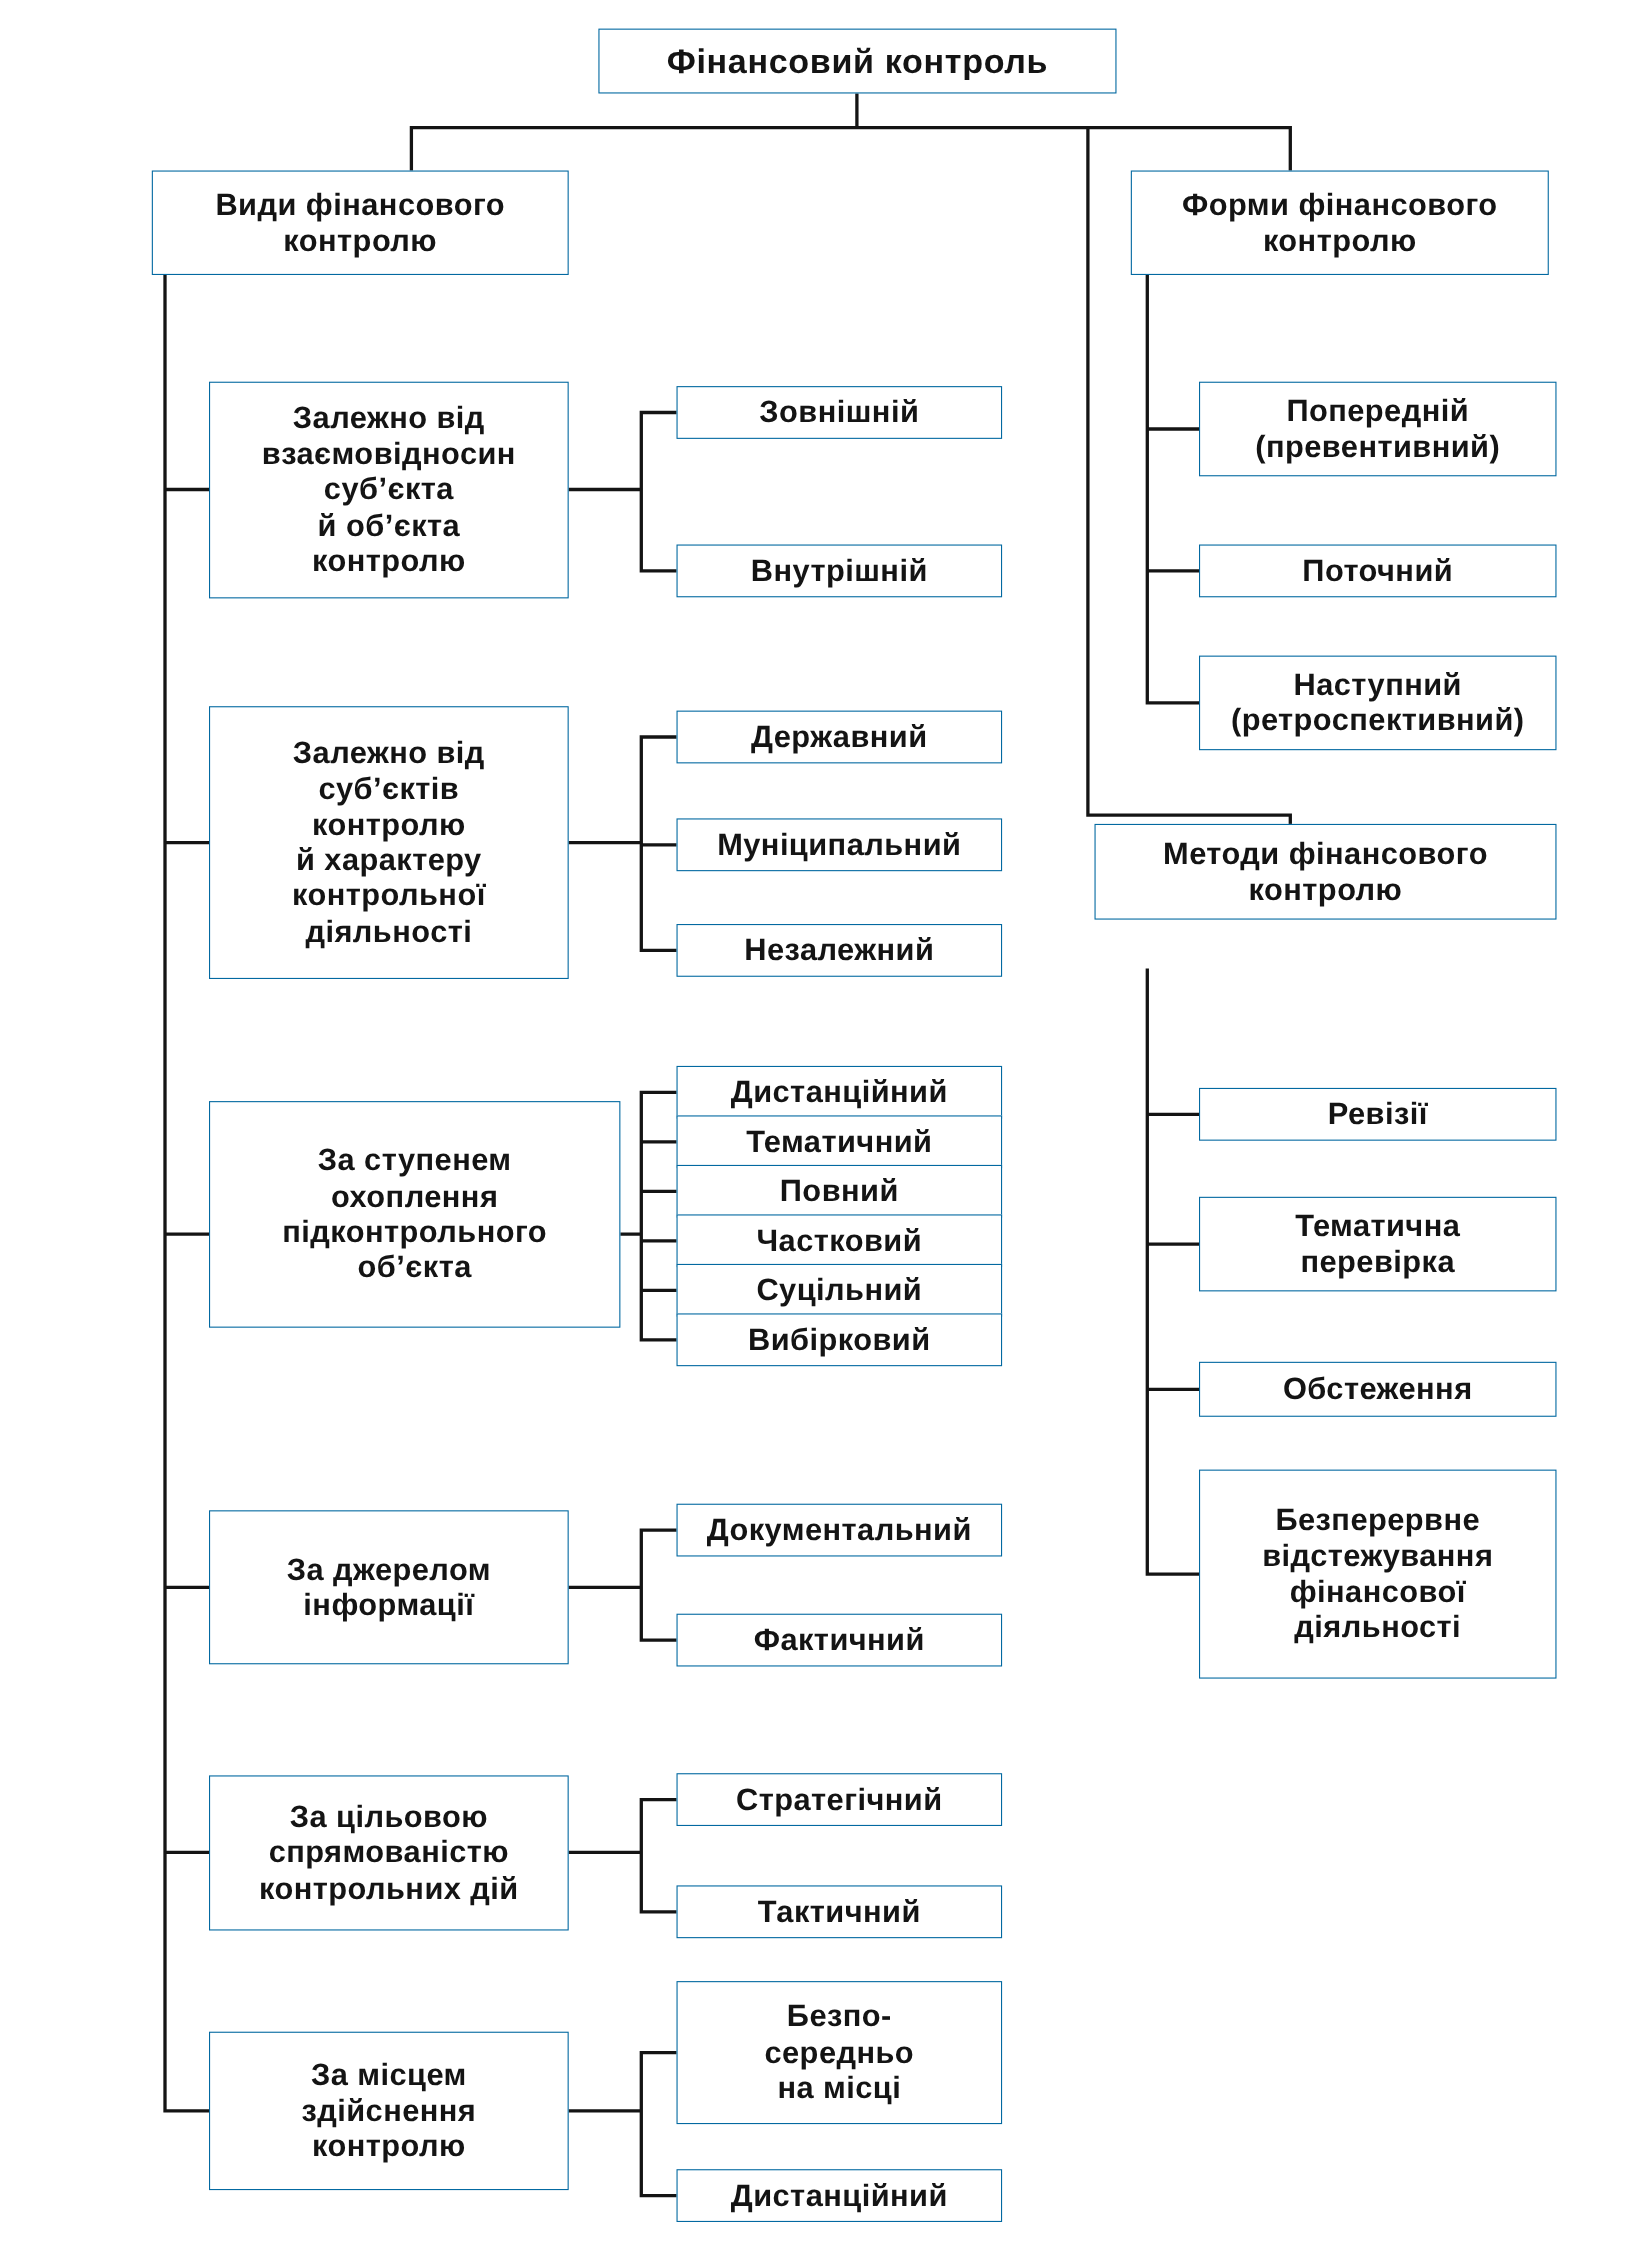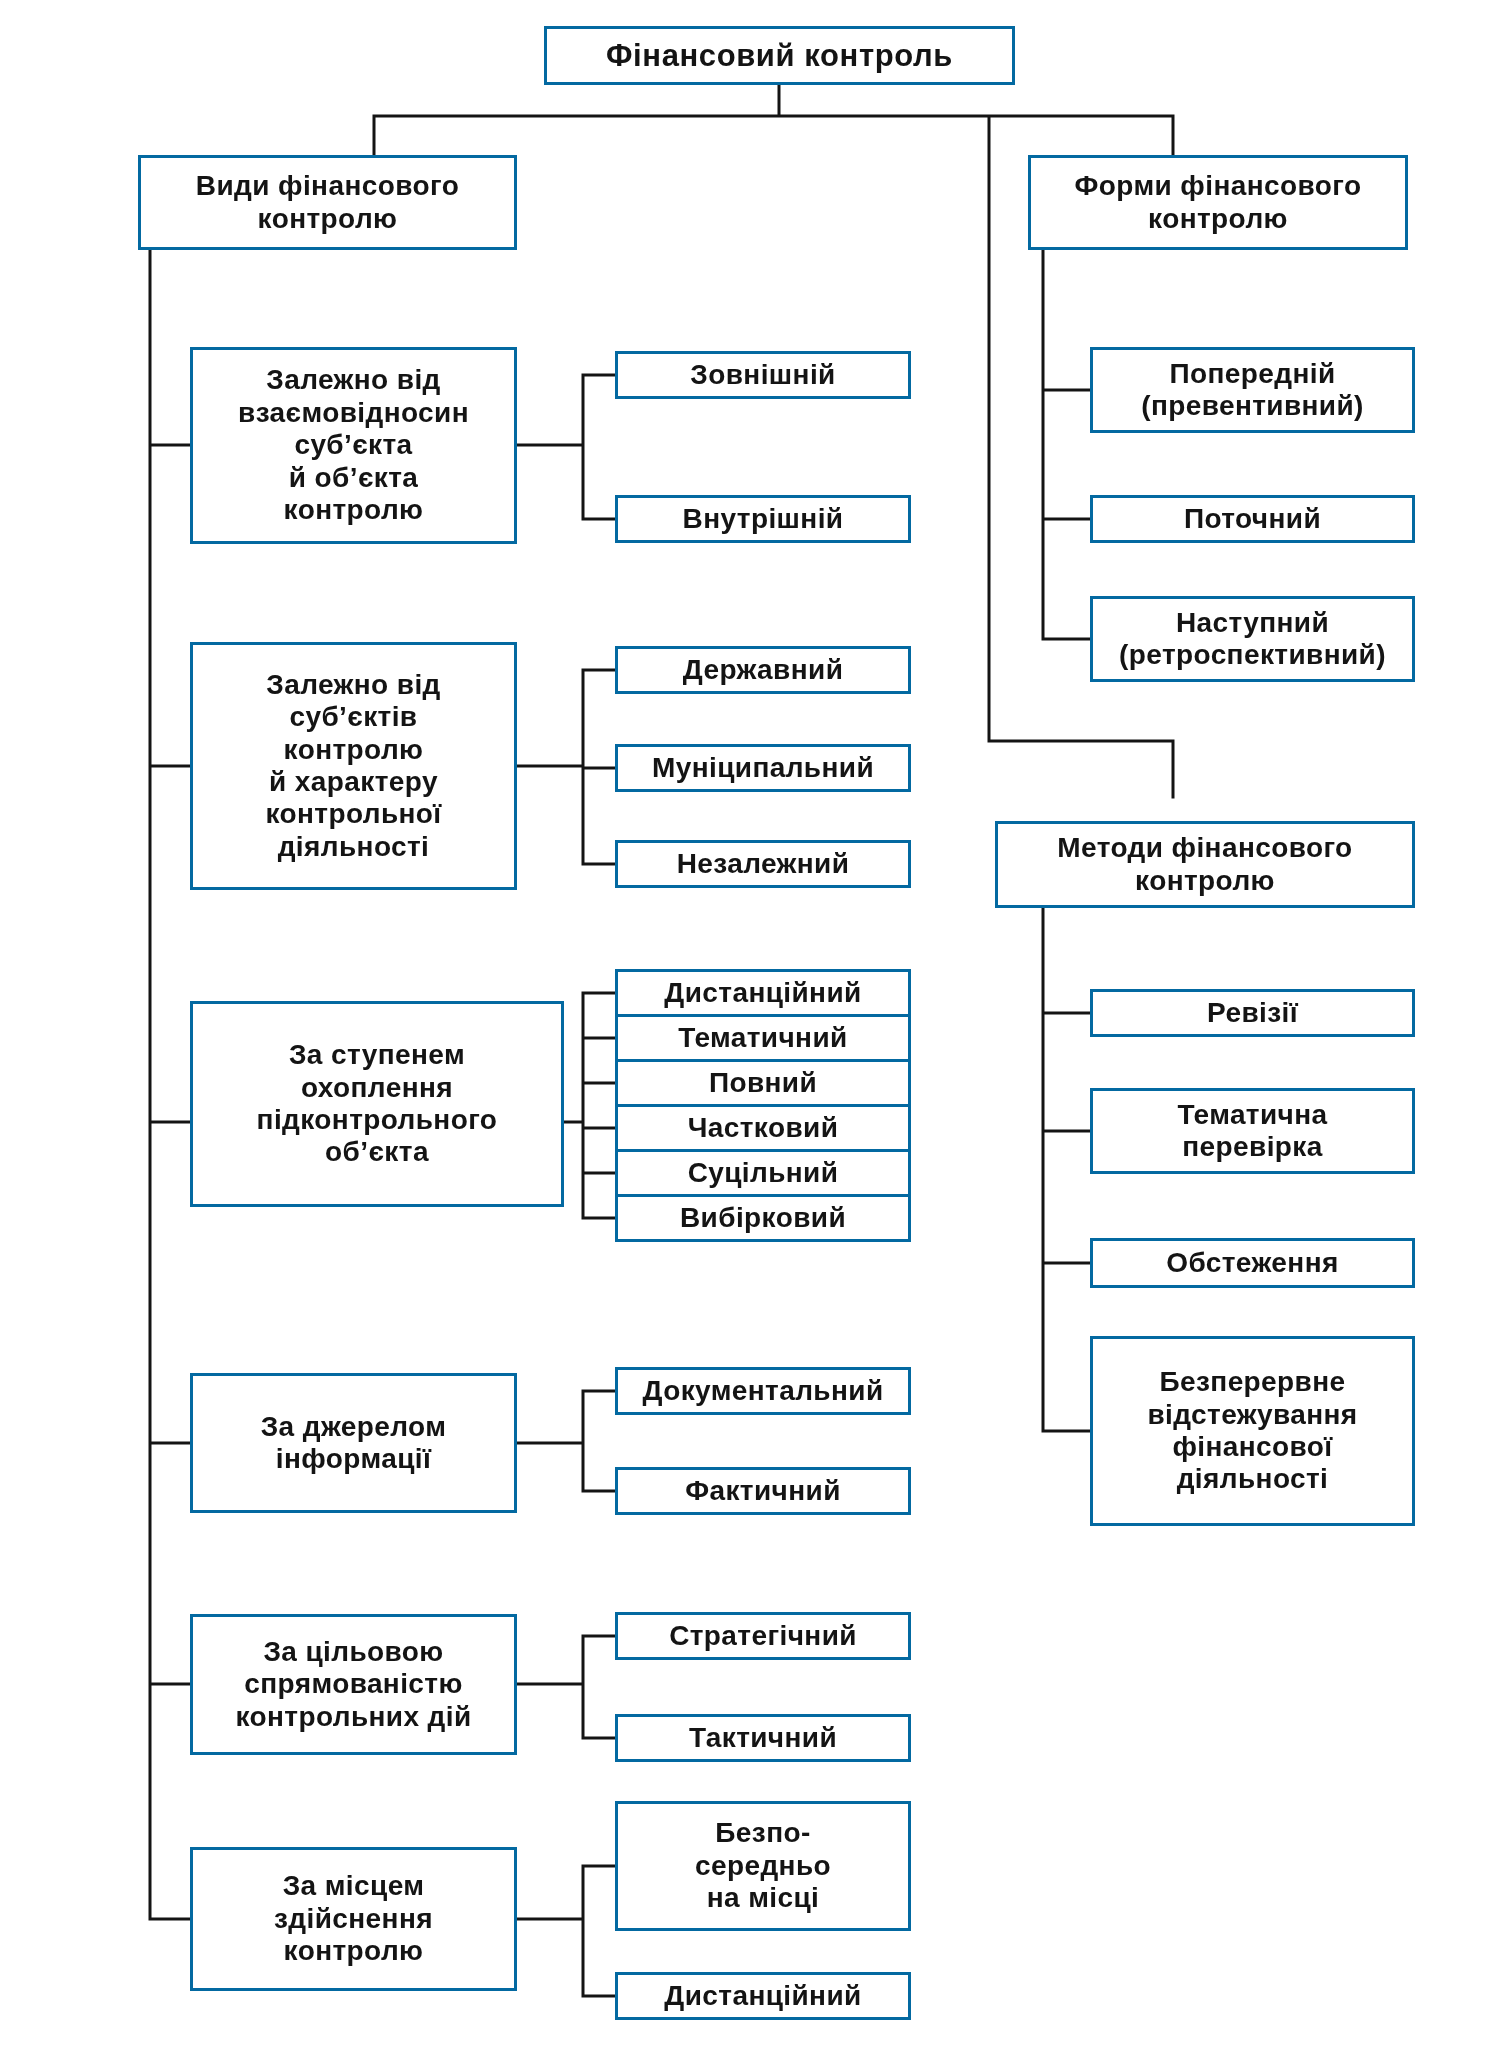--- a/index.html
+++ b/index.html
@@ -4,21 +4,21 @@
 <style>
   html, body { margin:0; padding:0; background:#ffffff; }
   body { font-family: "Liberation Sans", "DejaVu Sans", sans-serif; }
   .canvas {
     position:relative; width:1500px; height:2060px;
     background:#ffffff; color:#141414; overflow:hidden;
   }
   .connectors { position:absolute; left:0; top:0; width:1500px; height:2060px; pointer-events:none; }
   .box {
     position:absolute; box-sizing:border-box;
-    border:3px solid #0369a1; background:#ffffff;
+    border:1px solid #0369a1; background:#ffffff;
     display:flex; align-items:center; justify-content:center;
     text-align:center; white-space:pre-line;
     font-weight:700; font-size:28px; line-height:1.16; letter-spacing:0.4px;
     padding:4px 6px; color:#141414;
   }
   .box.root { font-size:31px; letter-spacing:0.6px; }
   .box.stacked { padding:2px 6px; }
 </style>
 </head>
 <body>
@@ -42,21 +42,21 @@
       M1043 882 V1431 M1043 1013 H1090 M1043 1131 H1090 M1043 1263 H1090 M1043 1431 H1090
     "></path>
   </svg>
 
   <div class="box root" style="left:544px; top:26px; width:471px; height:59px;">Фінансовий контроль</div>
 
   <div class="box" style="left:138px; top:155px; width:379px; height:95px;">Види фінансового
 контролю</div>
   <div class="box" style="left:1028px; top:155px; width:380px; height:95px;">Форми фінансового
 контролю</div>
-  <div class="box" style="left:995px; top:821px; width:420px; height:87px;">Методи фінансового
+  <div class="box" style="left:995px; top:749px; width:420px; height:87px;">Методи фінансового
 контролю</div>
 
   <div class="box" style="left:190px; top:347px; width:327px; height:197px;">Залежно від
 взаємовідносин
 суб’єкта
 й об’єкта
 контролю</div>
   <div class="box" style="left:615px; top:495px; width:296px; height:48px;">Внутрішній</div>
   <div class="box" style="left:615px; top:351px; width:296px; height:48px;">Зовнішній</div>
 

